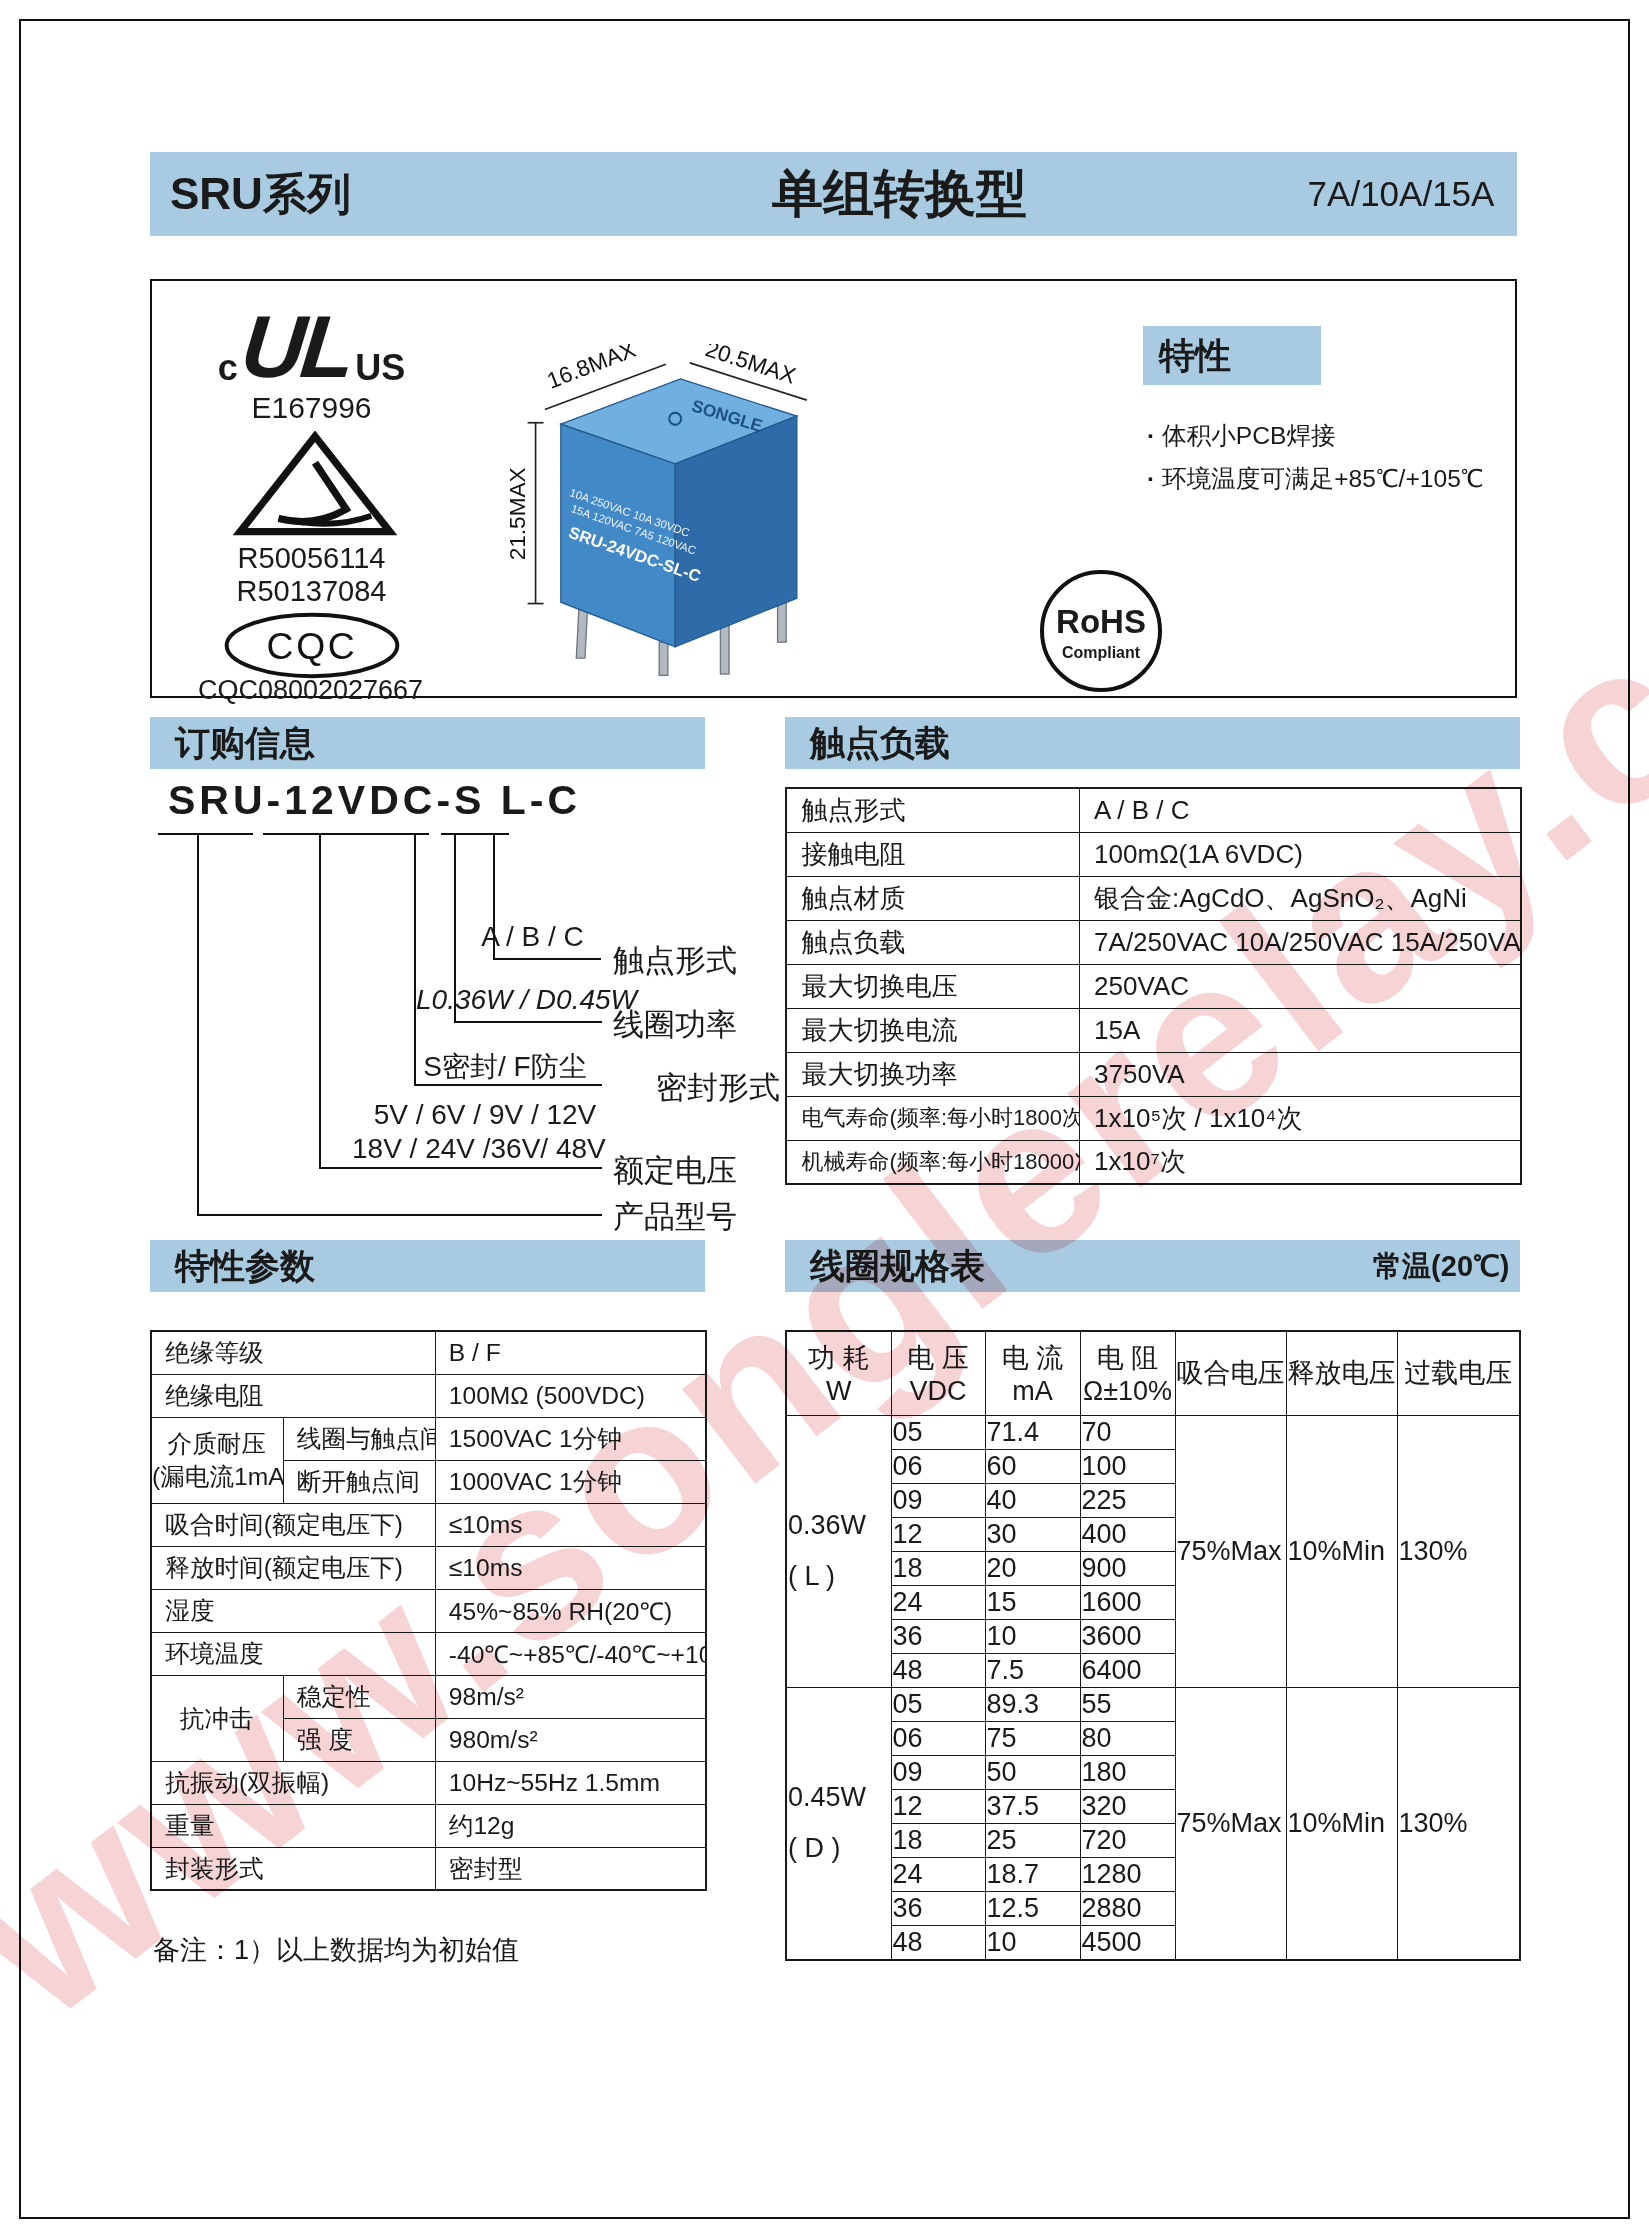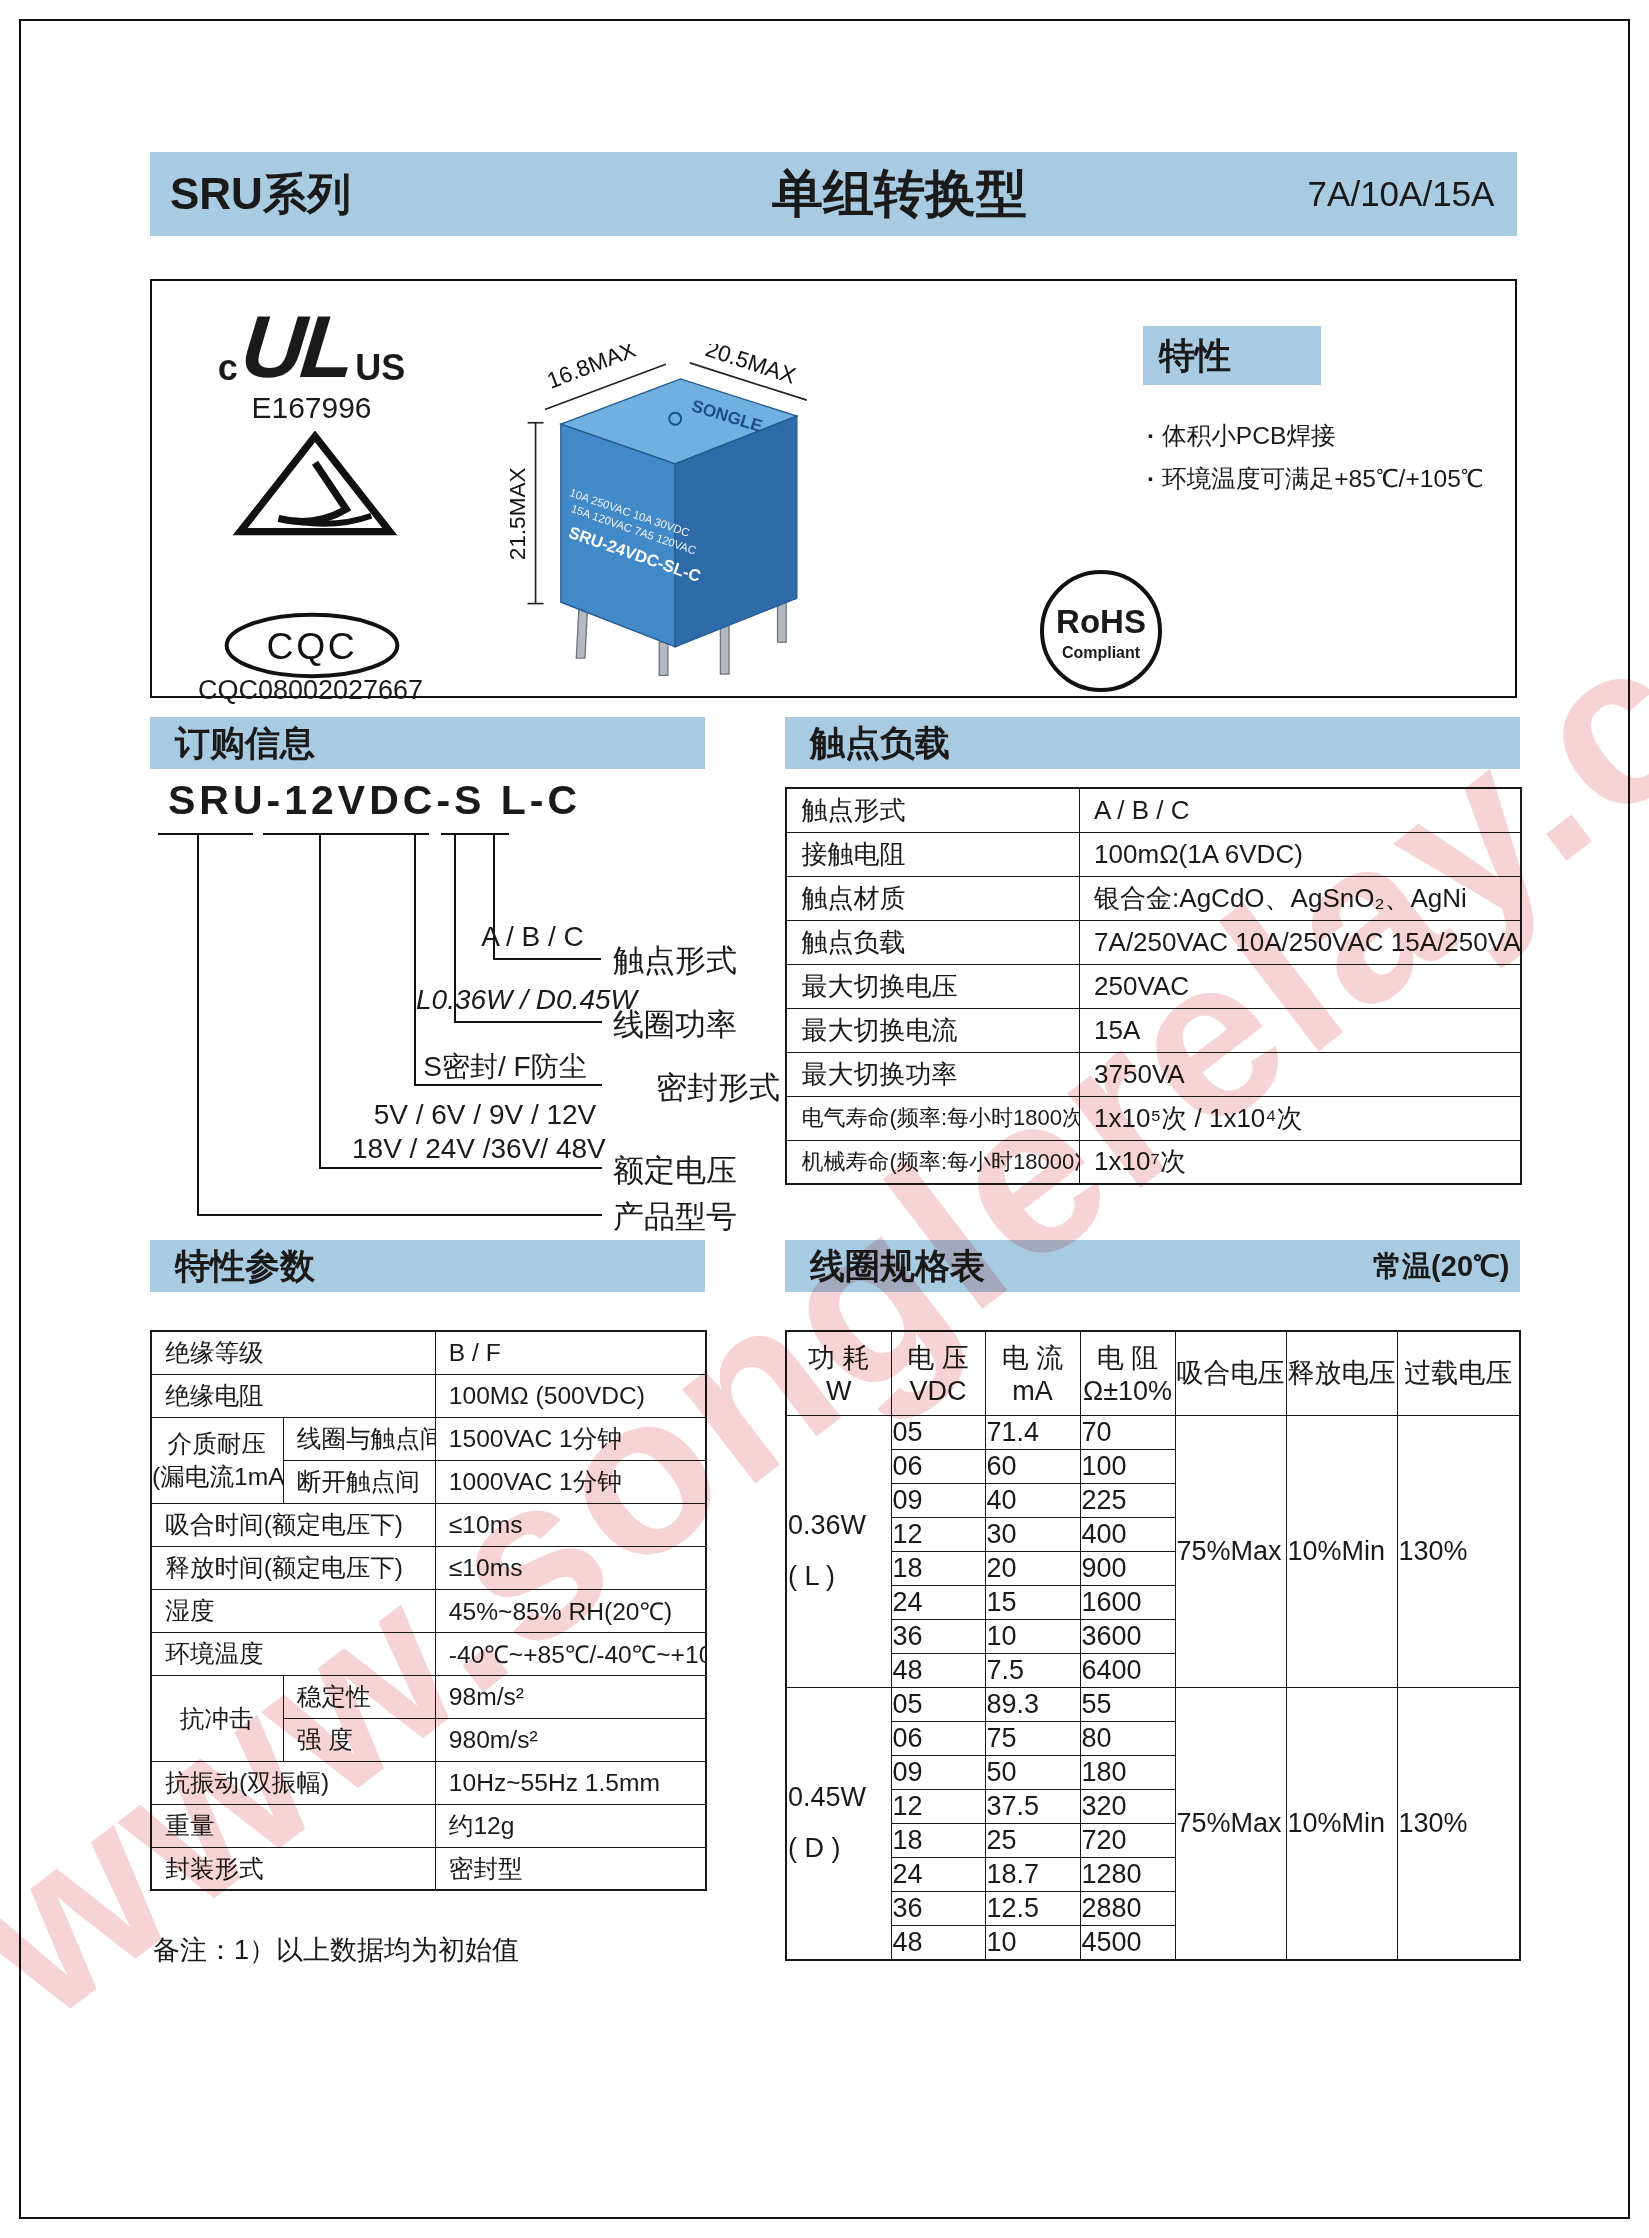--- a/index.html
+++ b/index.html
@@ -81,20 +81,24 @@
     <div class="ul-file">E167996</div>
   </div>
 
   <div class="tuv-wrap">
     <svg width="166" height="106" viewBox="0 0 250 160">
       <path d="M125,8 L238,152 L12,152 Z" fill="none" stroke="#111" stroke-width="11"></path>
       <path d="M125,48 L172,118 Q125,146 70,132" fill="none" stroke="#111" stroke-width="11"></path>
       <path d="M70,132 Q150,150 210,128" fill="none" stroke="#111" stroke-width="9"></path>
     </svg>
   </div>
+  <div class="tuv-files">
+    <div>R50056114</div>
+    <div>R50137084</div>
+  </div>
 
   <div class="cqc-wrap">
     <svg width="180" height="67" viewBox="0 0 270 100">
       <ellipse cx="135" cy="50" rx="128" ry="46" fill="none" stroke="#111" stroke-width="6"></ellipse>
       <text x="135" y="70" text-anchor="middle" font-size="56" font-family="Liberation Sans, sans-serif" letter-spacing="4" fill="#111">CQC</text>
     </svg>
   </div>
   <div class="cqc-file">CQC08002027667</div>
 
   <svg class="abs" style="left:349px;top:63px;" width="359" height="333" viewBox="0 0 540 500">

